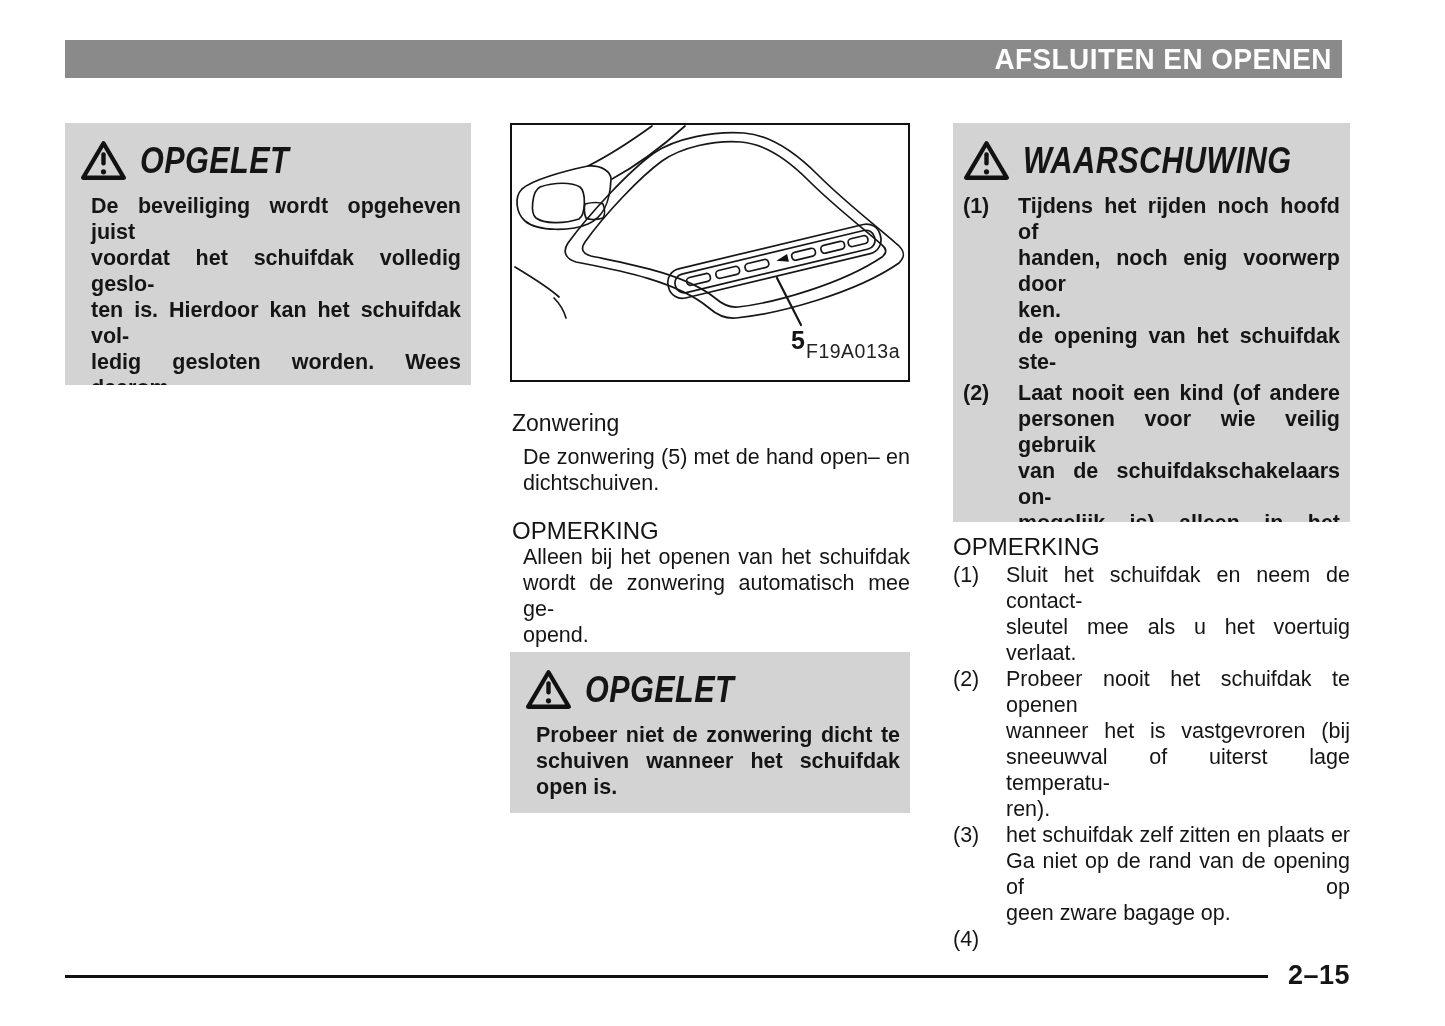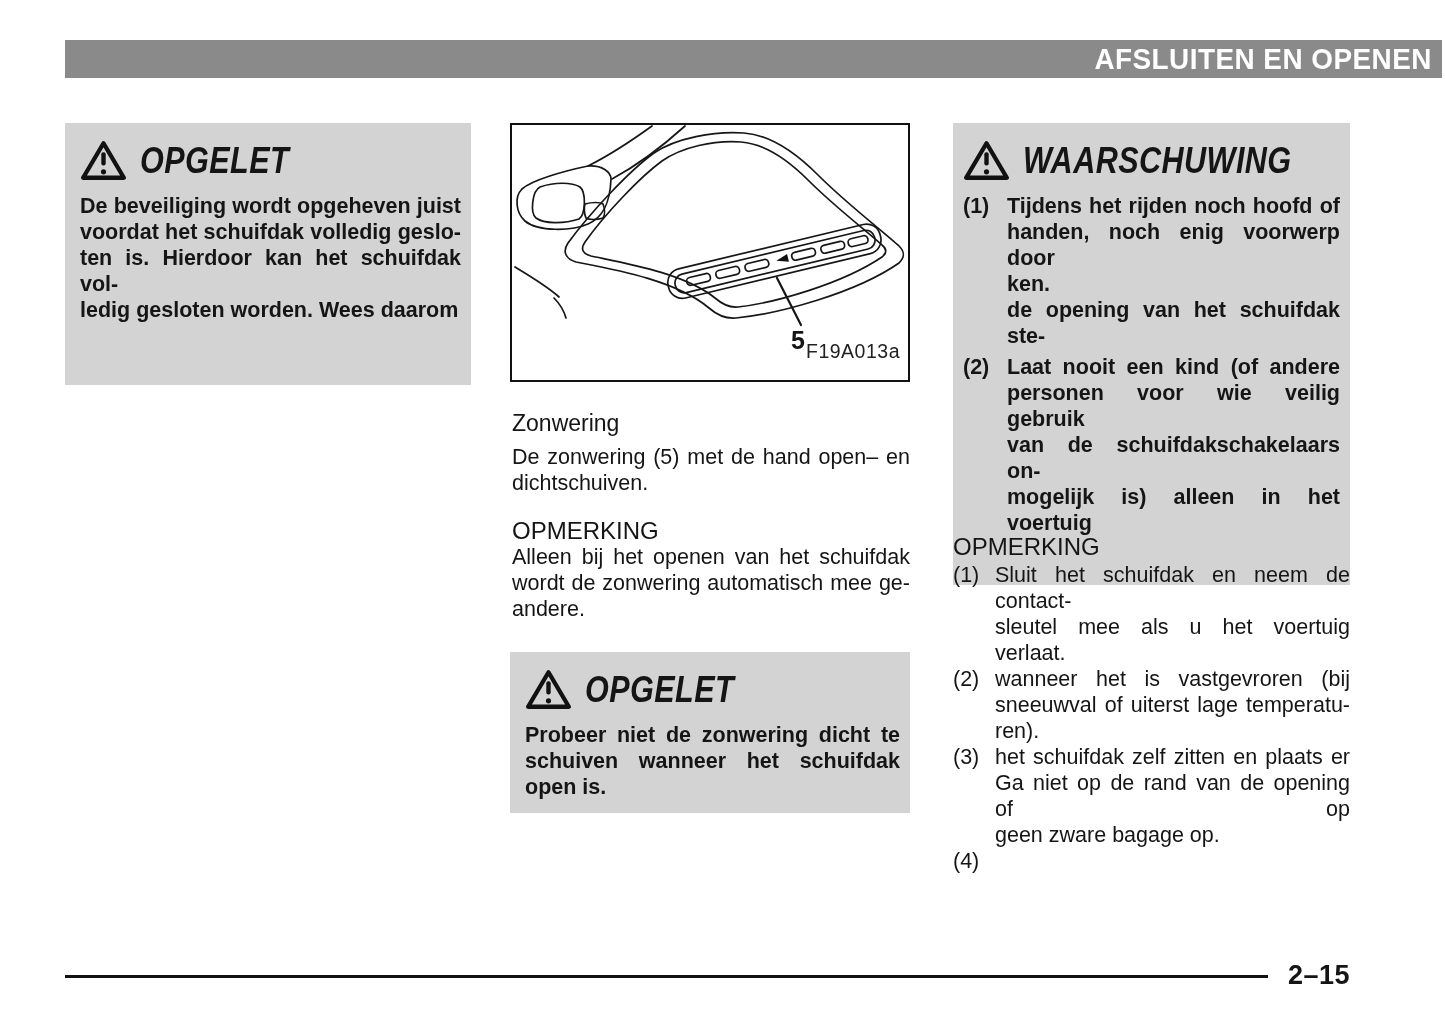--- a/index.html
+++ b/index.html
@@ -7,21 +7,21 @@
   body {
     position:relative;
     width:1445px; height:1026px;
     font-family:"Liberation Sans", sans-serif;
     color:var(--ink,#151515);
     overflow:hidden;
   }
 
   
   .header-bar {
-    position:absolute; left:65px; top:40px; width:1377px; height:38px;
+    position:absolute; left:65px; top:40px; width:1277px; height:38px;
     background:var(--header-bg,#8a8a8a);
     display:flex; align-items:center; justify-content:flex-end;
     padding-right:10px;
   }
   .header-bar .htitle {
     color:#ffffff; font-weight:bold; font-size:30px; white-space:nowrap;
     transform:scaleX(0.93); transform-origin:right center; letter-spacing:0.5px;
   }
 
   
@@ -32,27 +32,27 @@
   .warn-head { display:flex; align-items:center; gap:13px; margin:3px 0 11px 0; }
   .warn-head .wtitle {
     font-weight:bold; font-style:italic; font-size:36px; white-space:nowrap;
     transform:scaleX(0.85); transform-origin:left center; letter-spacing:0.5px;
   }
   .tri-icon { flex:none; display:block; }
 
   .boldbody { font-weight:bold; font-size:21.5px; line-height:26px; }
   .regbody  { font-weight:normal; font-size:21.5px; line-height:26px; }
 
-  .jline { text-align:justify; text-align-last:justify; }
+  .jline { text-align:justify; text-align-last:justify;margin-left:11px; }
   .jline:last-child { text-align-last:left; }
 
   
   .box-left  { left:65px;  top:123px; width:406px; height:262px; }
   .box-mid   { left:510px; top:652px; width:400px; height:161px; }
-  .box-right { left:953px; top:123px; width:397px; height:462px; padding-left:10px; }
+  .box-right { left:953px; top:123px; width:397px; height:399px; padding-left:10px; }
 
   
   .item { display:flex; margin-bottom:5px; }
   .item:last-child { margin-bottom:0; }
   .item .inum { flex:none; width:44px; }
   .item .itxt { flex:1; min-width:0; }
   .note-sec .item { margin-bottom:0; }
   .note-sec .item .inum { width:42px; }
 
   
@@ -144,21 +144,21 @@
 <div class="mid-text">
   <h3>Zonwering</h3>
   <div class="regbody">
       <div class="jline">De zonwering (5) met de hand open– en</div>
       <div class="jline">dichtschuiven.</div>
     </div>
   <div class="note-title mid-note-title">OPMERKING</div>
   <div class="regbody">
       <div class="jline">Alleen bij het openen van het schuifdak</div>
       <div class="jline">wordt de zonwering automatisch mee ge-</div>
-      <div class="jline">andere.</div>
+      <div class="jline">opend.</div>
     </div>
 </div>
 
 <div class="graybox box-mid">
   <div class="warn-head">
     <svg class="tri-icon" viewBox="0 0 60 54" width="47" height="43" aria-hidden="true">
       <path d="M30 5 L56 49 L4 49 Z" fill="none" stroke="#111" stroke-width="5.5" stroke-linejoin="round"></path>
       <rect x="27.2" y="16.5" width="5.6" height="17" rx="2.6" fill="#111"></rect>
       <circle cx="30" cy="41.5" r="3.3" fill="#111"></circle>
     </svg>
@@ -206,20 +206,21 @@
   <div class="item regbody">
     <div class="inum">(1)</div>
     <div class="itxt">
         <div class="jline">Sluit het schuifdak en neem de contact-</div>
         <div class="jline">sleutel mee als u het voertuig verlaat.</div>
       </div>
   </div>
   <div class="item regbody">
     <div class="inum">(2)</div>
     <div class="itxt">
+        <div class="jline">Probeer nooit het schuifdak te openen</div>
         <div class="jline">wanneer het is vastgevroren (bij</div>
         <div class="jline">sneeuwval of uiterst lage temperatu-</div>
         <div class="jline">ren).</div>
       </div>
   </div>
   <div class="item regbody">
     <div class="inum">(3)</div>
     <div class="itxt">
         <div class="jline">het schuifdak zelf zitten en plaats er</div>
         <div class="jline">Ga niet op de rand van de opening of op</div>

